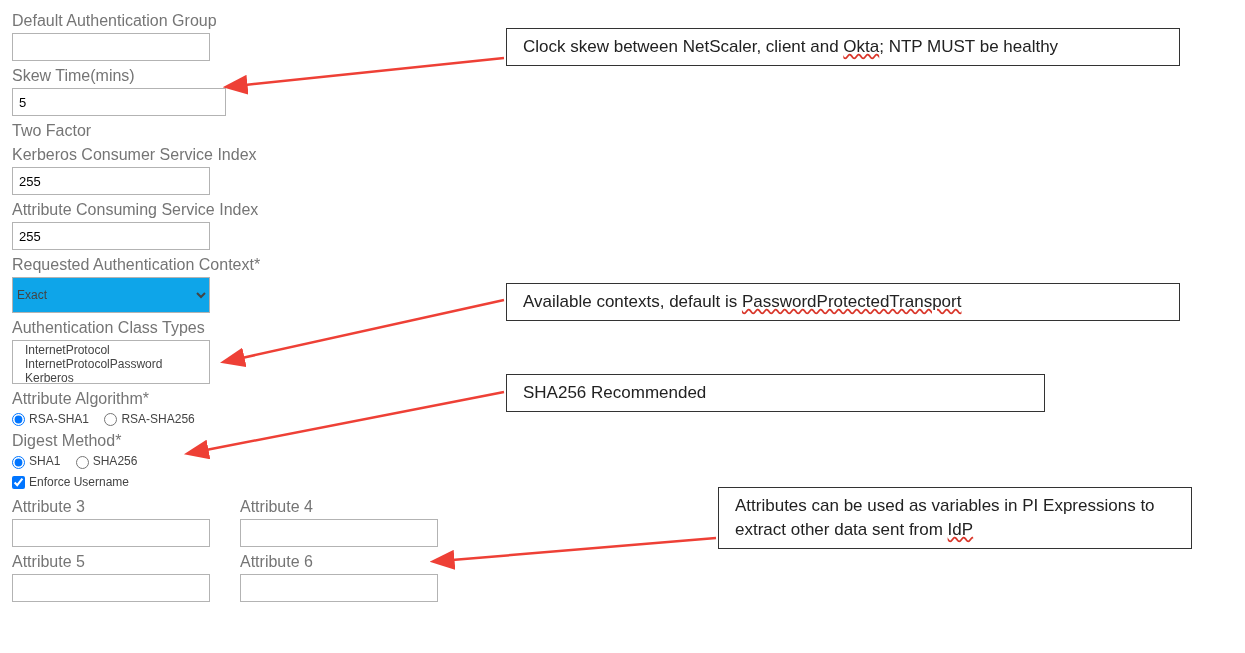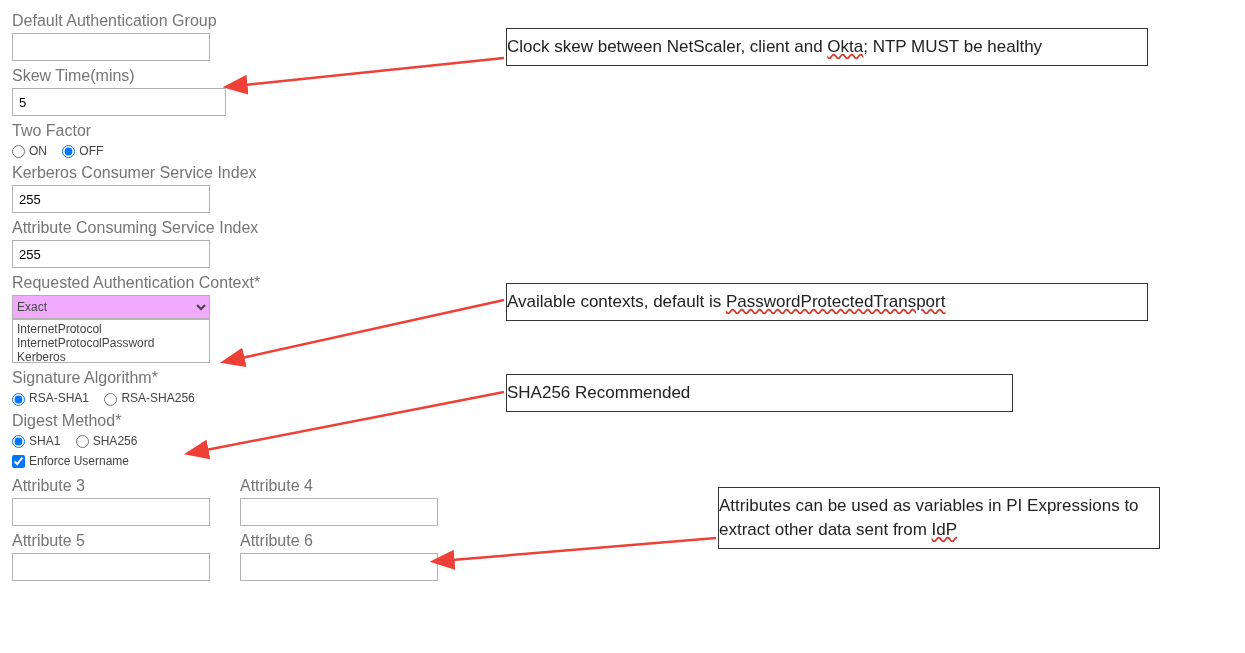--- a/index.html
+++ b/index.html
@@ -1,69 +1,66 @@
 <!DOCTYPE html>
 <html><head>
 <meta charset="utf-8">
 <style>
   html,body{margin:0;padding:0;font-family:"Segoe UI",Arial,sans-serif;font-size:13px;color:#333;background:#fff}
   .page{position:relative;width:1245px;height:653px}
   .form{position:absolute;left:12px;top:6px;width:440px}
   .lbl{color:#757575;font-size:16px;margin:6px 0 3px 0}
   .txt{width:184px;height:22px;border:1px solid #b3b3b3;padding:2px 6px;font-size:13px;box-sizing:content-box}
-  .sel{width:198px;height:24px;border:1px solid #b3b3b3;font-size:12px;color:#444;background:#f0abfc}
-  .listbox{width:198px;height:44px;border:1px solid #b3b3b3;overflow-y:scroll;font-size:12px;color:#444;padding:2px 4px;box-sizing:border-box;line-height:14px}
+  .sel{width:198px;height:36px;border:1px solid #b3b3b3;font-size:12px;color:#444;background:#0ea5e9}
+  .listbox{width:198px;height:44px;border:1px solid #b3b3b3;overflow-y:scroll;font-size:12px;color:#444;padding:2px 12px;box-sizing:border-box;line-height:14px}
   .listbox div{white-space:nowrap}
   .radio-row{margin:4px 0;font-size:12px;color:#444}
   .radio-row label{margin-right:12px}
   .radio-row input{margin:0 4px 0 0;vertical-align:middle}
   .chk-row{font-size:12px;color:#444;line-height:18px}
   .chk-row input{margin:0 4px 0 0;vertical-align:middle}
   .attr-grid{display:grid;grid-template-columns:200px 200px;column-gap:28px;row-gap:2px;margin-top:3px}
   .attr-cell .lbl{margin-top:4px}
-  .callout{position:absolute;border:1px solid #333;background:#fff;padding:6px 0;font-size:17px;line-height:24px;color:#222}
+  .callout{position:absolute;border:1px solid #333;background:#fff;padding:6px 16px;font-size:17px;line-height:24px;color:#222}
   .und{text-decoration:underline;text-decoration-style:wavy;text-decoration-color:#d9362a}
   svg.arrow{position:absolute;pointer-events:none;overflow:visible}
 </style>
 </head>
 <body>
 
 <div class="page">
   <div class="form">
 
     <div class="lbl">Default Authentication Group</div>
     <input class="txt" value="" style="">
 
     <div class="lbl">Skew Time(mins)</div>
     <input class="txt" style="width: 200px;" value="5">
 
     <div class="lbl">Two Factor</div>
-    <div class="radio-row">
-      <label><input type="radio" name="tf" style=""><span>ON</span></label>
-      <label><input type="radio" name="tf" checked="" style=""><span>OFF</span></label>
-    </div>
 
     <div class="lbl">Kerberos Consumer Service Index</div>
     <input class="txt" value="255" style="">
 
     <div class="lbl">Attribute Consuming Service Index</div>
     <input class="txt" value="255" style="">
 
     <div class="lbl">Requested Authentication Context*</div>
     <select class="sel">
       <option>Exact</option>
     </select>
 
+    <div class="lbl">Authentication Class Types</div>
     <div class="listbox">
       <div>InternetProtocol</div>
       <div>InternetProtocolPassword</div>
       <div>Kerberos</div>
     </div>
 
-    <div class="lbl">Signature Algorithm*</div>
+    <div class="lbl">Attribute Algorithm*</div>
     <div class="radio-row">
       <label><input type="radio" name="sa" checked="" style=""><span>RSA-SHA1</span></label>
       <label><input type="radio" name="sa" style=""><span>RSA-SHA256</span></label>
     </div>
 
     <div class="lbl">Digest Method*</div>
     <div class="radio-row">
       <label><input type="radio" name="dm" checked="" style=""><span>SHA1</span></label>
       <label><input type="radio" name="dm" style=""><span>SHA256</span></label>
     </div>

